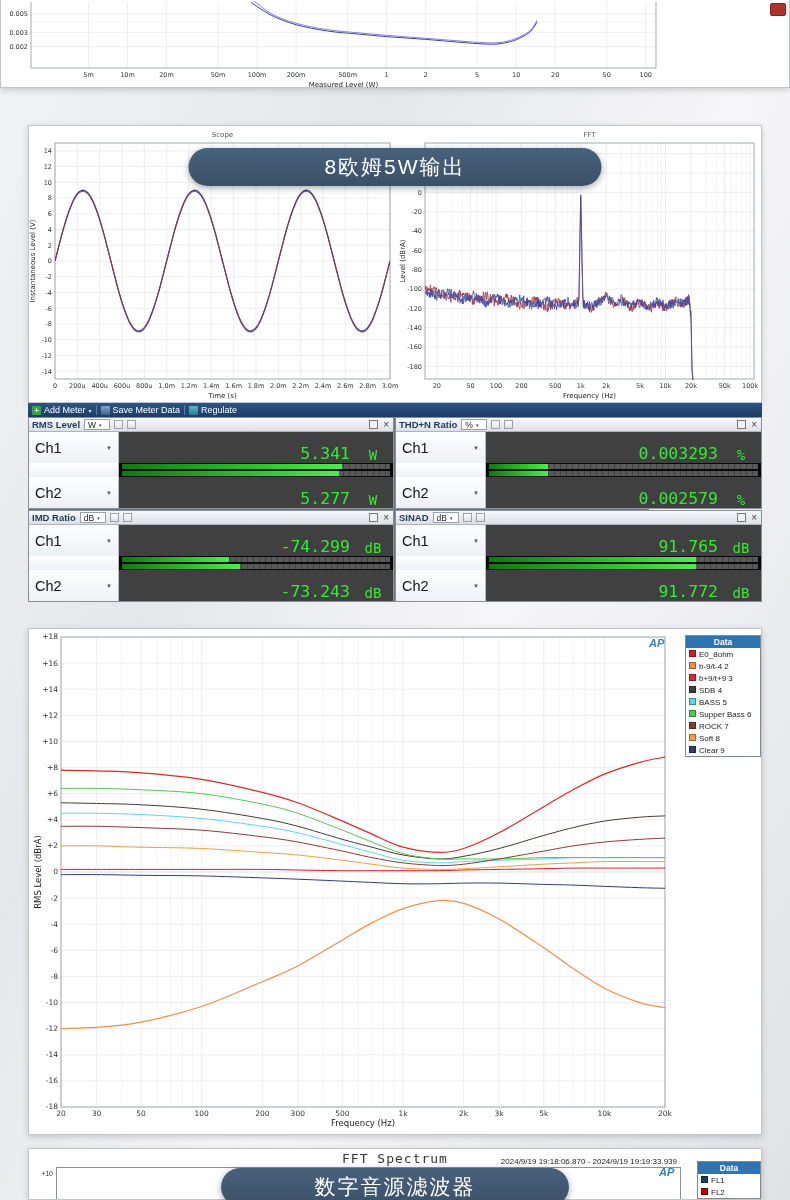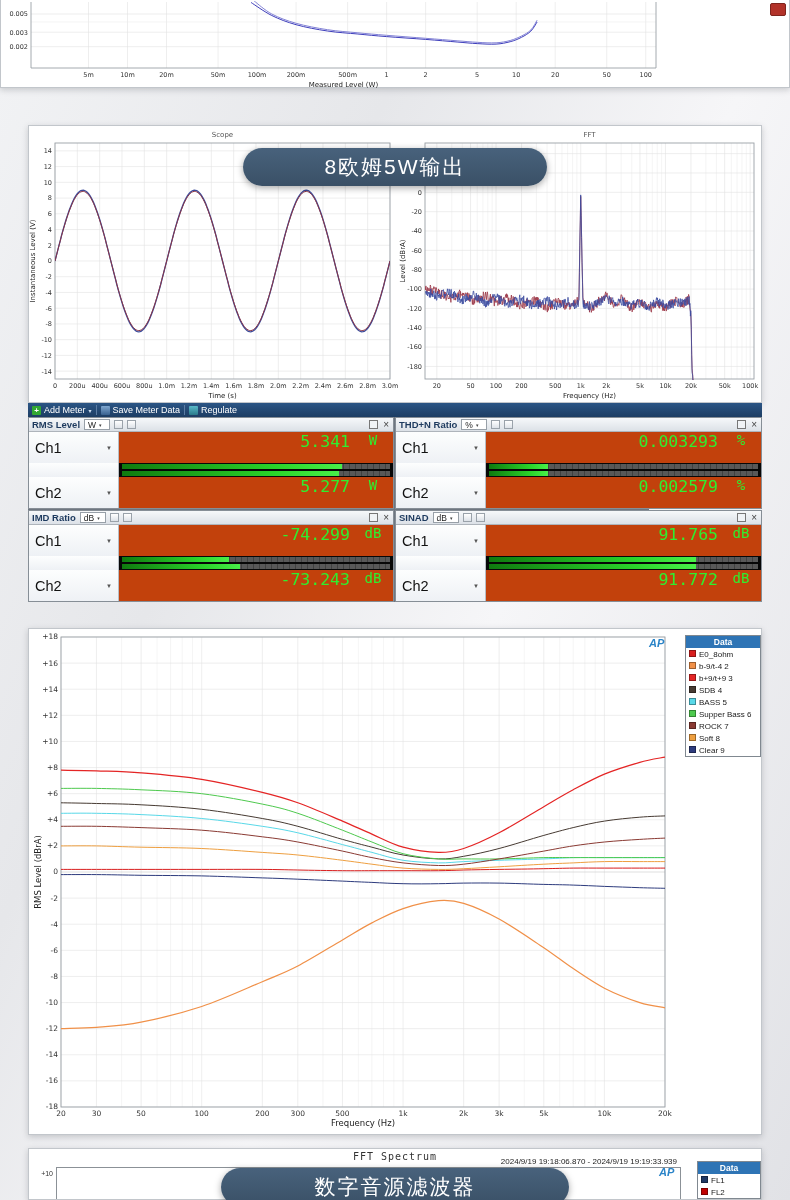--- a/index.html
+++ b/index.html
@@ -11,21 +11,21 @@
   svg{position:absolute;left:0;top:0}
   svg text{font-family:"DejaVu Sans",sans-serif}
   .tick{font-size:6.5px;fill:#333}
   .axlabel{font-size:7px;fill:#222}
   .ctitle{font-size:7px;fill:#555}
   #svg-eq .tick{font-size:7.5px}
   #svg-eq .axlabel{font-size:8.5px}
   .pill{position:absolute;left:50%;transform:translateX(-50%);height:38px;border-radius:19px;
         background:linear-gradient(#48627c,#3a5066);color:#fff;display:flex;align-items:center;
         justify-content:center;font-size:21px;letter-spacing:2px;box-shadow:0 2px 7px rgba(0,0,0,.35);z-index:6}
-  #pill-scope{top:148px;width:304px}
+  #pill-scope{top:148px;width:413px}
   #pill-eq{top:650px;width:330px}
   #pill-bottom{top:1168px;width:348px}
   #top-right-icon{position:absolute;left:769px;top:3px;width:16px;height:13px;background:#b23229;border-radius:2px;border:1px solid #7e241d}
   
   #meter-toolbar{position:absolute;left:28px;top:403px;width:734px;height:14px;
      background:linear-gradient(#2b5585,#1d3d63);display:flex;align-items:center;padding:0 4px;gap:4px;z-index:2}
   .tb-item{display:flex;align-items:center;gap:3px;color:#fff;font-size:9px;white-space:nowrap;cursor:default}
   .tb-sep{width:1px;height:10px;background:#5b7ca3}
   .tb-caret{color:#cfe0f2;font-size:6px}
   .icon-add{display:inline-block;width:9px;height:9px;background:#33a833;color:#fff;font-size:8px;line-height:9px;text-align:center;font-weight:bold;border-radius:1px}
@@ -41,36 +41,36 @@
   .m-unit{height:11px;background:#fff;border:1px solid #98a0a8;font-size:8.5px;color:#222;display:flex;align-items:center;gap:3px;padding:0 3px;min-width:26px}
   .m-unit .caret{font-size:5px;color:#444}
   .m-btn{width:9px;height:9px;border:1px solid #9aa2aa;background:linear-gradient(#fff,#dde2e8)}
   .m-spacer{flex:1}
   .m-max{width:9px;height:9px;border:1px solid #777;background:#f0f3f6}
   .m-close{font-size:10px;line-height:9px;color:#444;padding:0 1px}
   .m-row{flex:1;display:grid;grid-template-columns:90px 1fr;min-height:0}
   .m-label{background:linear-gradient(#fdfefe,#eef1f5);border-right:1px solid #b8bec5;display:flex;
      align-items:center;justify-content:space-between;padding:0 6px;font-size:14.5px;color:#111}
   .m-label .caret{font-size:6px;color:#555}
-  .m-val{background:#c2410c;display:flex;align-items:flex-start;justify-content:flex-end;padding-right:5px;
+  .m-val{background:#404040;display:flex;align-items:flex-end;justify-content:flex-end;padding-right:5px;
      font-family:"DejaVu Sans Mono",monospace;color:#2fee2f;font-size:16.5px}
   .m-val .unit{width:30px;text-align:center;font-size:14px;margin-left:8px}
   .m-bars{height:14px;flex:0 0 14px;display:grid;grid-template-columns:90px 1fr}
   .m-bars .left{background:linear-gradient(#fdfefe,#eef1f5);border-right:1px solid #b8bec5}
   .m-bars .right{background:#070707;padding:1px 3px;display:flex;flex-direction:column;justify-content:space-between}
   .bar{height:5px;background:repeating-linear-gradient(90deg,#585858 0 5px,#414141 5px 6px);position:relative}
   .bar .fill{position:absolute;left:0;top:0;bottom:0;background:linear-gradient(90deg,#0f7a0f,#2ad42a 70%,#49ef49)}
   
   #eq-legend{position:absolute;left:656px;top:6px;width:76px;background:#fff;border:1px solid #808890;z-index:3}
   #eq-legend .hd{background:#2e74b5;color:#fff;font-size:8.5px;font-weight:bold;text-align:center;height:12px;line-height:12px}
   .lg-row{display:flex;align-items:flex-start;gap:3px;padding:1.5px 3px;font-size:8px;color:#1a1a1a;white-space:nowrap}
   .lg-chip{width:7px;height:7px;flex:0 0 auto;border:1px solid rgba(0,0,0,.35)}
   .ap{position:absolute;font-style:italic;font-weight:bold;color:#2a84c8;font-size:11px;z-index:3}
   
-  #bottom-title{position:absolute;left:0;right:0;top:2px;text-align:center;font-family:"DejaVu Sans Mono",monospace;font-size:10px;letter-spacing:1px;color:#333}
+  #bottom-title{position:absolute;left:0;right:0;top:2px;text-align:center;font-family:"DejaVu Sans Mono",monospace;font-size:13px;letter-spacing:1px;color:#333}
   #bottom-time{position:absolute;right:84px;top:8px;font-size:8px;color:#222}
   .b-edge-top{position:absolute;left:27px;right:80px;top:18px;border-top:1px solid #8b9197}
   .b-edge-l{position:absolute;left:27px;top:18px;bottom:0;border-left:1px solid #8b9197}
   .b-edge-r{position:absolute;right:80px;top:18px;bottom:0;border-right:1px solid #8b9197}
   .b-ytick{position:absolute;left:2px;top:21px;width:22px;text-align:right;font-size:7px;color:#333}
   #bottom-legend{position:absolute;right:0;top:12px;width:64px;background:#fff;border:1px solid #808890;z-index:3}
   #bottom-legend .hd{background:#2e74b5;color:#fff;font-size:8.5px;font-weight:bold;text-align:center;height:12px;line-height:12px}
 </style>
 </head>
 <body>

